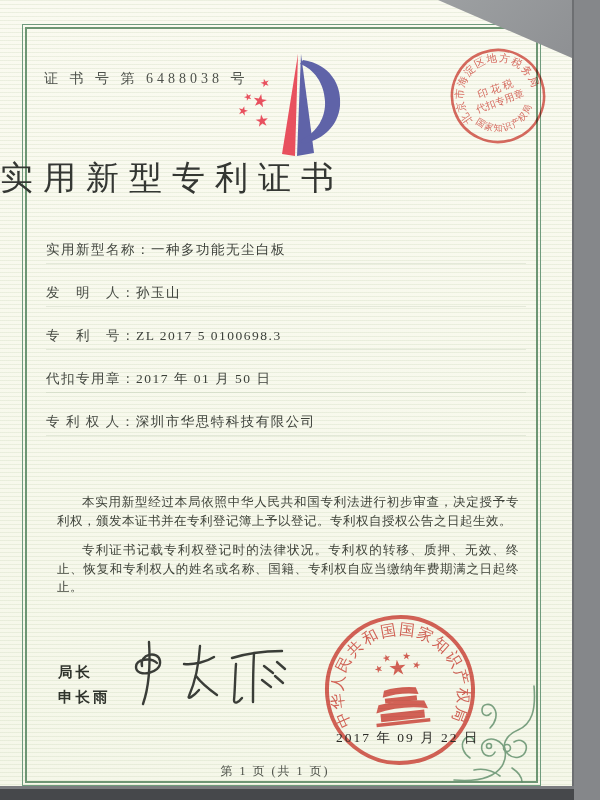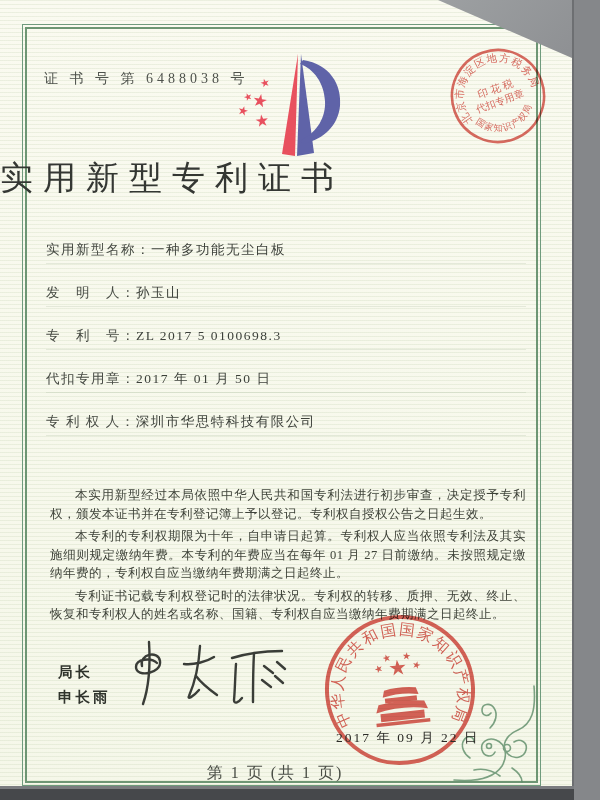--- a/index.html
+++ b/index.html
@@ -35,28 +35,28 @@
   .title{position:absolute;left:0;top:156px;width:560px;text-align:left;
     font-size:33px;letter-spacing:10px;color:#343733;font-weight:500;}
   .fields{position:absolute;left:46px;top:241px;width:480px;}
   .field-row{font-size:13.5px;line-height:18px;color:#42463f;letter-spacing:1.5px;
     padding-bottom:4px;margin-bottom:20px;
     border-bottom:1px solid rgba(140,160,130,0.18);white-space:pre;}
   .flabel{color:#474b44;}
   .fvalue{color:#3c403a;}
   .body-text{position:absolute;left:46px;top:482px;width:484px;
     font-size:12.5px;line-height:18.5px;text-align:justify;color:#3e4239;letter-spacing:.5px;}
-  .body-text p{margin:4px;text-indent:2em;}
+  .body-text p{margin:11px;text-indent:2em;}
   .signer{position:absolute;left:58px;top:660px;font-size:14.5px;line-height:25px;
     letter-spacing:3px;color:#2f332c;font-weight:bold;}
   .signature{position:absolute;left:112px;top:636px;}
   .issue-date{position:absolute;left:336px;top:729px;font-size:13.5px;
     letter-spacing:2px;color:#2c2c28;z-index:6;}
   .page-footer{position:absolute;left:30px;top:763px;width:490px;text-align:center;
-    font-size:16px;letter-spacing:2px;color:#4a4e46;}
+    font-size:12px;letter-spacing:2px;color:#4a4e46;}
   
   .office-seal{position:absolute;left:320px;top:610px;width:160px;height:160px;
     transform:rotate(-6deg);mix-blend-mode:multiply;opacity:.92;z-index:5;}
   .tax-seal{position:absolute;left:446px;top:44px;width:104px;height:104px;
     transform:rotate(-20deg);mix-blend-mode:multiply;opacity:.88;z-index:5;}
   .seal-text{font-family:"Liberation Serif","DejaVu Serif",serif;}
 </style>
 </head>
 <body>
 
@@ -106,21 +106,20 @@
     <div class="fields">
       <div class="field-row"><span class="flabel">实用新型名称：</span><span class="fvalue">一种多功能无尘白板</span></div>
       <div class="field-row"><span class="flabel">发　明　人：</span><span class="fvalue">孙玉山</span></div>
       <div class="field-row"><span class="flabel">专　利　号：</span><span class="fvalue">ZL 2017 5 0100698.3</span></div>
       <div class="field-row"><span class="flabel">代扣专用章：</span><span class="fvalue">2017 年 01 月 50 日</span></div>
       <div class="field-row"><span class="flabel">专 利 权 人：</span><span class="fvalue">深圳市华思特科技有限公司</span></div>
     </div>
 
     <div class="body-text">
       <p>本实用新型经过本局依照中华人民共和国专利法进行初步审查，决定授予专利权，颁发本证书并在专利登记簿上予以登记。专利权自授权公告之日起生效。</p>
-      <p>本专利的专利权期限为十年，自申请日起算。专利权人应当依照专利法及其实施细则规定缴纳年费。本专利的年费应当在每年 01 月 27 日前缴纳。未按照规定缴纳年费的，专利权自应当缴纳年费期满之日起终止。</p>
       <p>专利证书记载专利权登记时的法律状况。专利权的转移、质押、无效、终止、恢复和专利权人的姓名或名称、国籍、专利权自应当缴纳年费期满之日起终止。</p>
     </div>
 
     <div class="signer">
       <div>局长</div>
       <div>申长雨</div>
     </div>
 
     <svg class="signature" width="190" height="84" viewBox="0 0 190 84">
       <g fill="none" stroke="#3a3d38" stroke-width="2.4" stroke-linecap="round">

